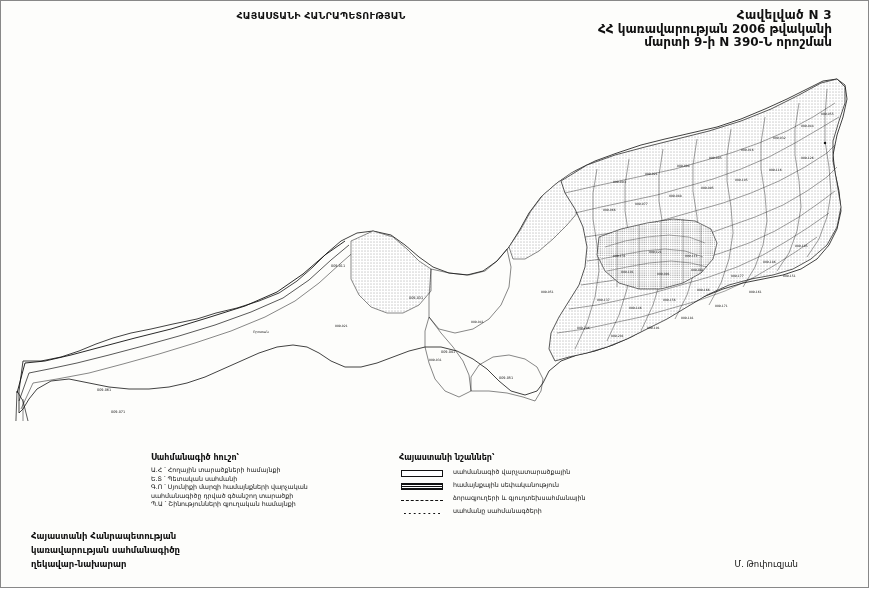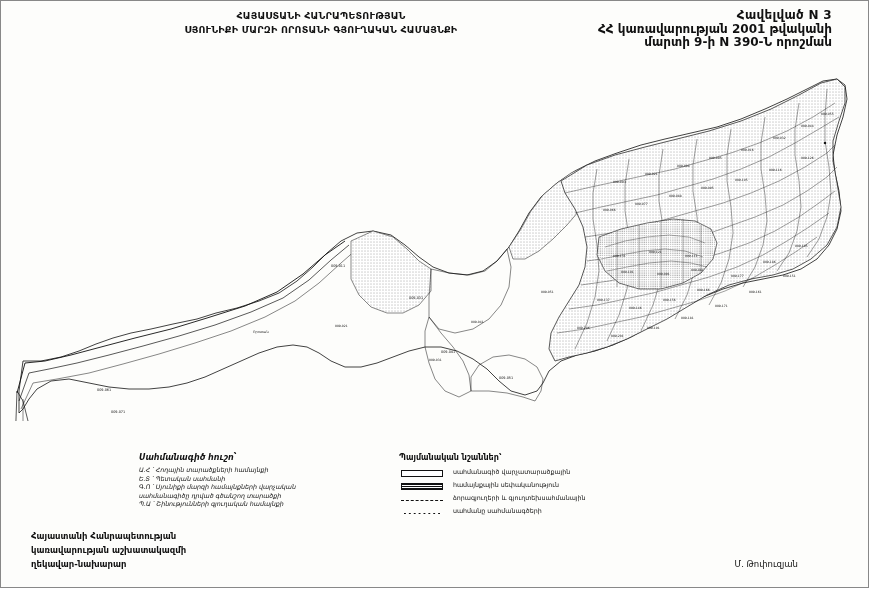--- a/index.html
+++ b/index.html
@@ -55,24 +55,23 @@
   }
   #map-svg { display: block; }
 
   
   .legend-title {
     font-size: 8px;
     font-weight: bold;
     color: #111;
   }
   #legend-abbrev {
-    left: 138px;
+    left: 150px;
     top: 452px;
     width: 250px;
-    font-style: italic;
   }
   #legend-abbrev .legend-title { margin-bottom: 4px; }
   .abbrev-row {
     font-size: 6.3px;
     line-height: 8.6px;
     color: #111;
     white-space: nowrap;
   }
   #legend-symbols {
     left: 398px;
@@ -164,26 +163,25 @@
     font-family: "DejaVu Sans", "Liberation Sans", sans-serif;
   }
 </style>
 </head>
 <body>
 
 <div id="page">
 
   <div class="abs" id="title-block">
     <div>ՀԱՅԱՍՏԱՆԻ ՀԱՆՐԱՊԵՏՈՒԹՅԱՆ</div>
-    <div>ՍՅՈՒՆԻՔԻ ՄԱՐԶԻ ՈՐՈՏԱՆԻ ԳՅՈՒՂԱԿԱՆ ՀԱՄԱՅՆՔԻ</div>
   </div>
 
   <div class="abs" id="approval-block">
     <div class="t1">Հավելված N 3</div>
-    <div>ՀՀ կառավարության 2001 թվականի</div>
+    <div>ՀՀ կառավարության 2006 թվականի</div>
     <div>մարտի 9-ի N 390-Ն որոշման</div>
   </div>
 
   <div class="abs" id="map-area">
     <svg id="map-svg" width="869" height="360" viewBox="0 0 869 360">
       <defs>
         <pattern id="dots" width="3" height="3" patternUnits="userSpaceOnUse">
           <rect width="3" height="3" fill="#ffffff"></rect>
           <circle cx="1" cy="1" r="0.45" fill="#444"></circle>
         </pattern>
@@ -363,21 +361,21 @@
   <div class="abs" id="legend-abbrev">
     <div class="legend-title">Սահմանագիծ  հուշո՝</div>
     <div class="abbrev-row">Ա.Հ ՝ Հողային տարածքների համայնքի</div>
     <div class="abbrev-row">Ե.Տ ՝ Պետական սահմանի</div>
     <div class="abbrev-row">Գ.Ո ՝ Սյունիքի մարզի համայնքների վարչական</div>
     <div class="abbrev-row">        սահմանագիծը դրված գծանշող տարածքի</div>
     <div class="abbrev-row">Պ.Ա ՝ Շինությունների գյուղական համայնքի</div>
   </div>
 
   <div class="abs" id="legend-symbols">
-    <div class="legend-title">Պայմանական  նշաններ՝</div>
+    <div class="legend-title">Հայաստանի  նշաններ՝</div>
 
     <div class="sym-row">
       <span class="sym-key">
           <span class="key-box"></span>
         </span>
       <span class="sym-label">սահմանագիծ վարչատարածքային</span>
     </div>
     <div class="sym-row">
       <span class="sym-key">
           <span class="key-hatch"></span>
@@ -393,18 +391,18 @@
     <div class="sym-row">
       <span class="sym-key">
           <span class="key-dashdot"></span>
         </span>
       <span class="sym-label">սահմանը սահմանագծերի</span>
     </div>
   </div>
 
   <div class="abs" id="footer-left">
     <div>Հայաստանի Հանրապետության</div>
-    <div>կառավարության աշխատակազմի</div>
+    <div>կառավարության սահմանագիծը</div>
     <div>ղեկավար-նախարար</div>
   </div>
   <div class="abs" id="footer-right">Մ. Թոփուզյան</div>
 
 </div>
 
 </body></html>

